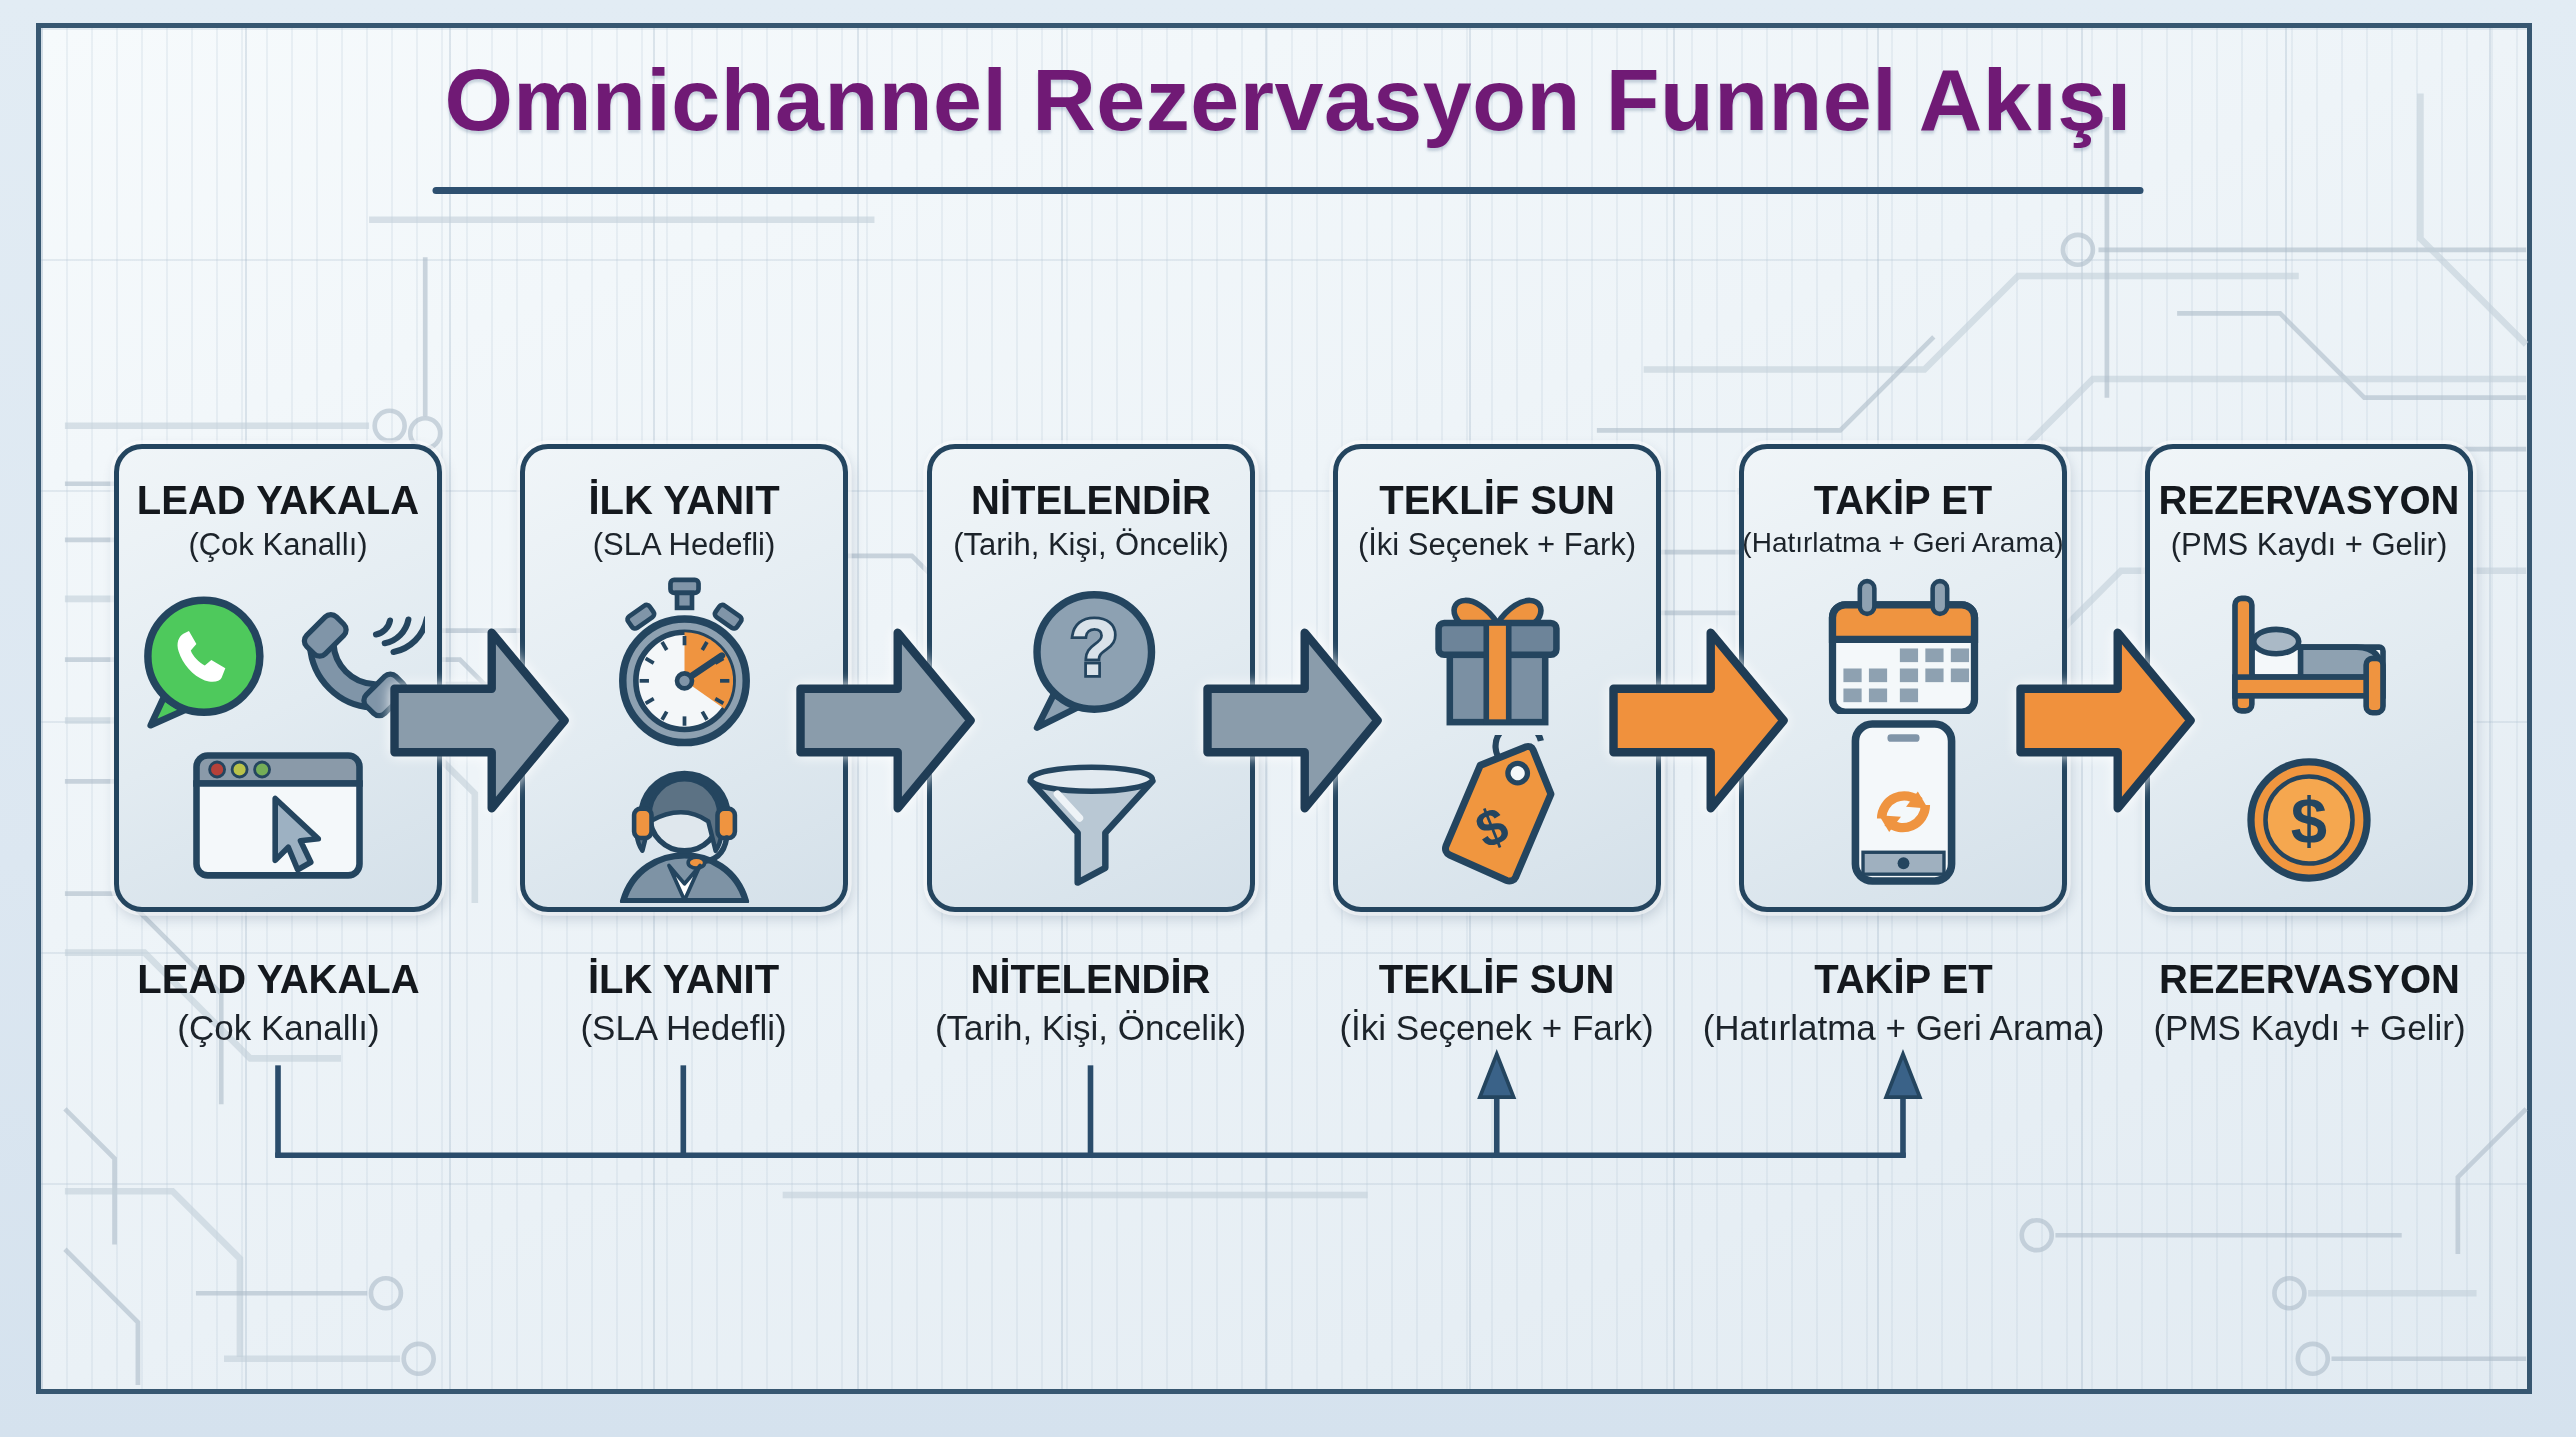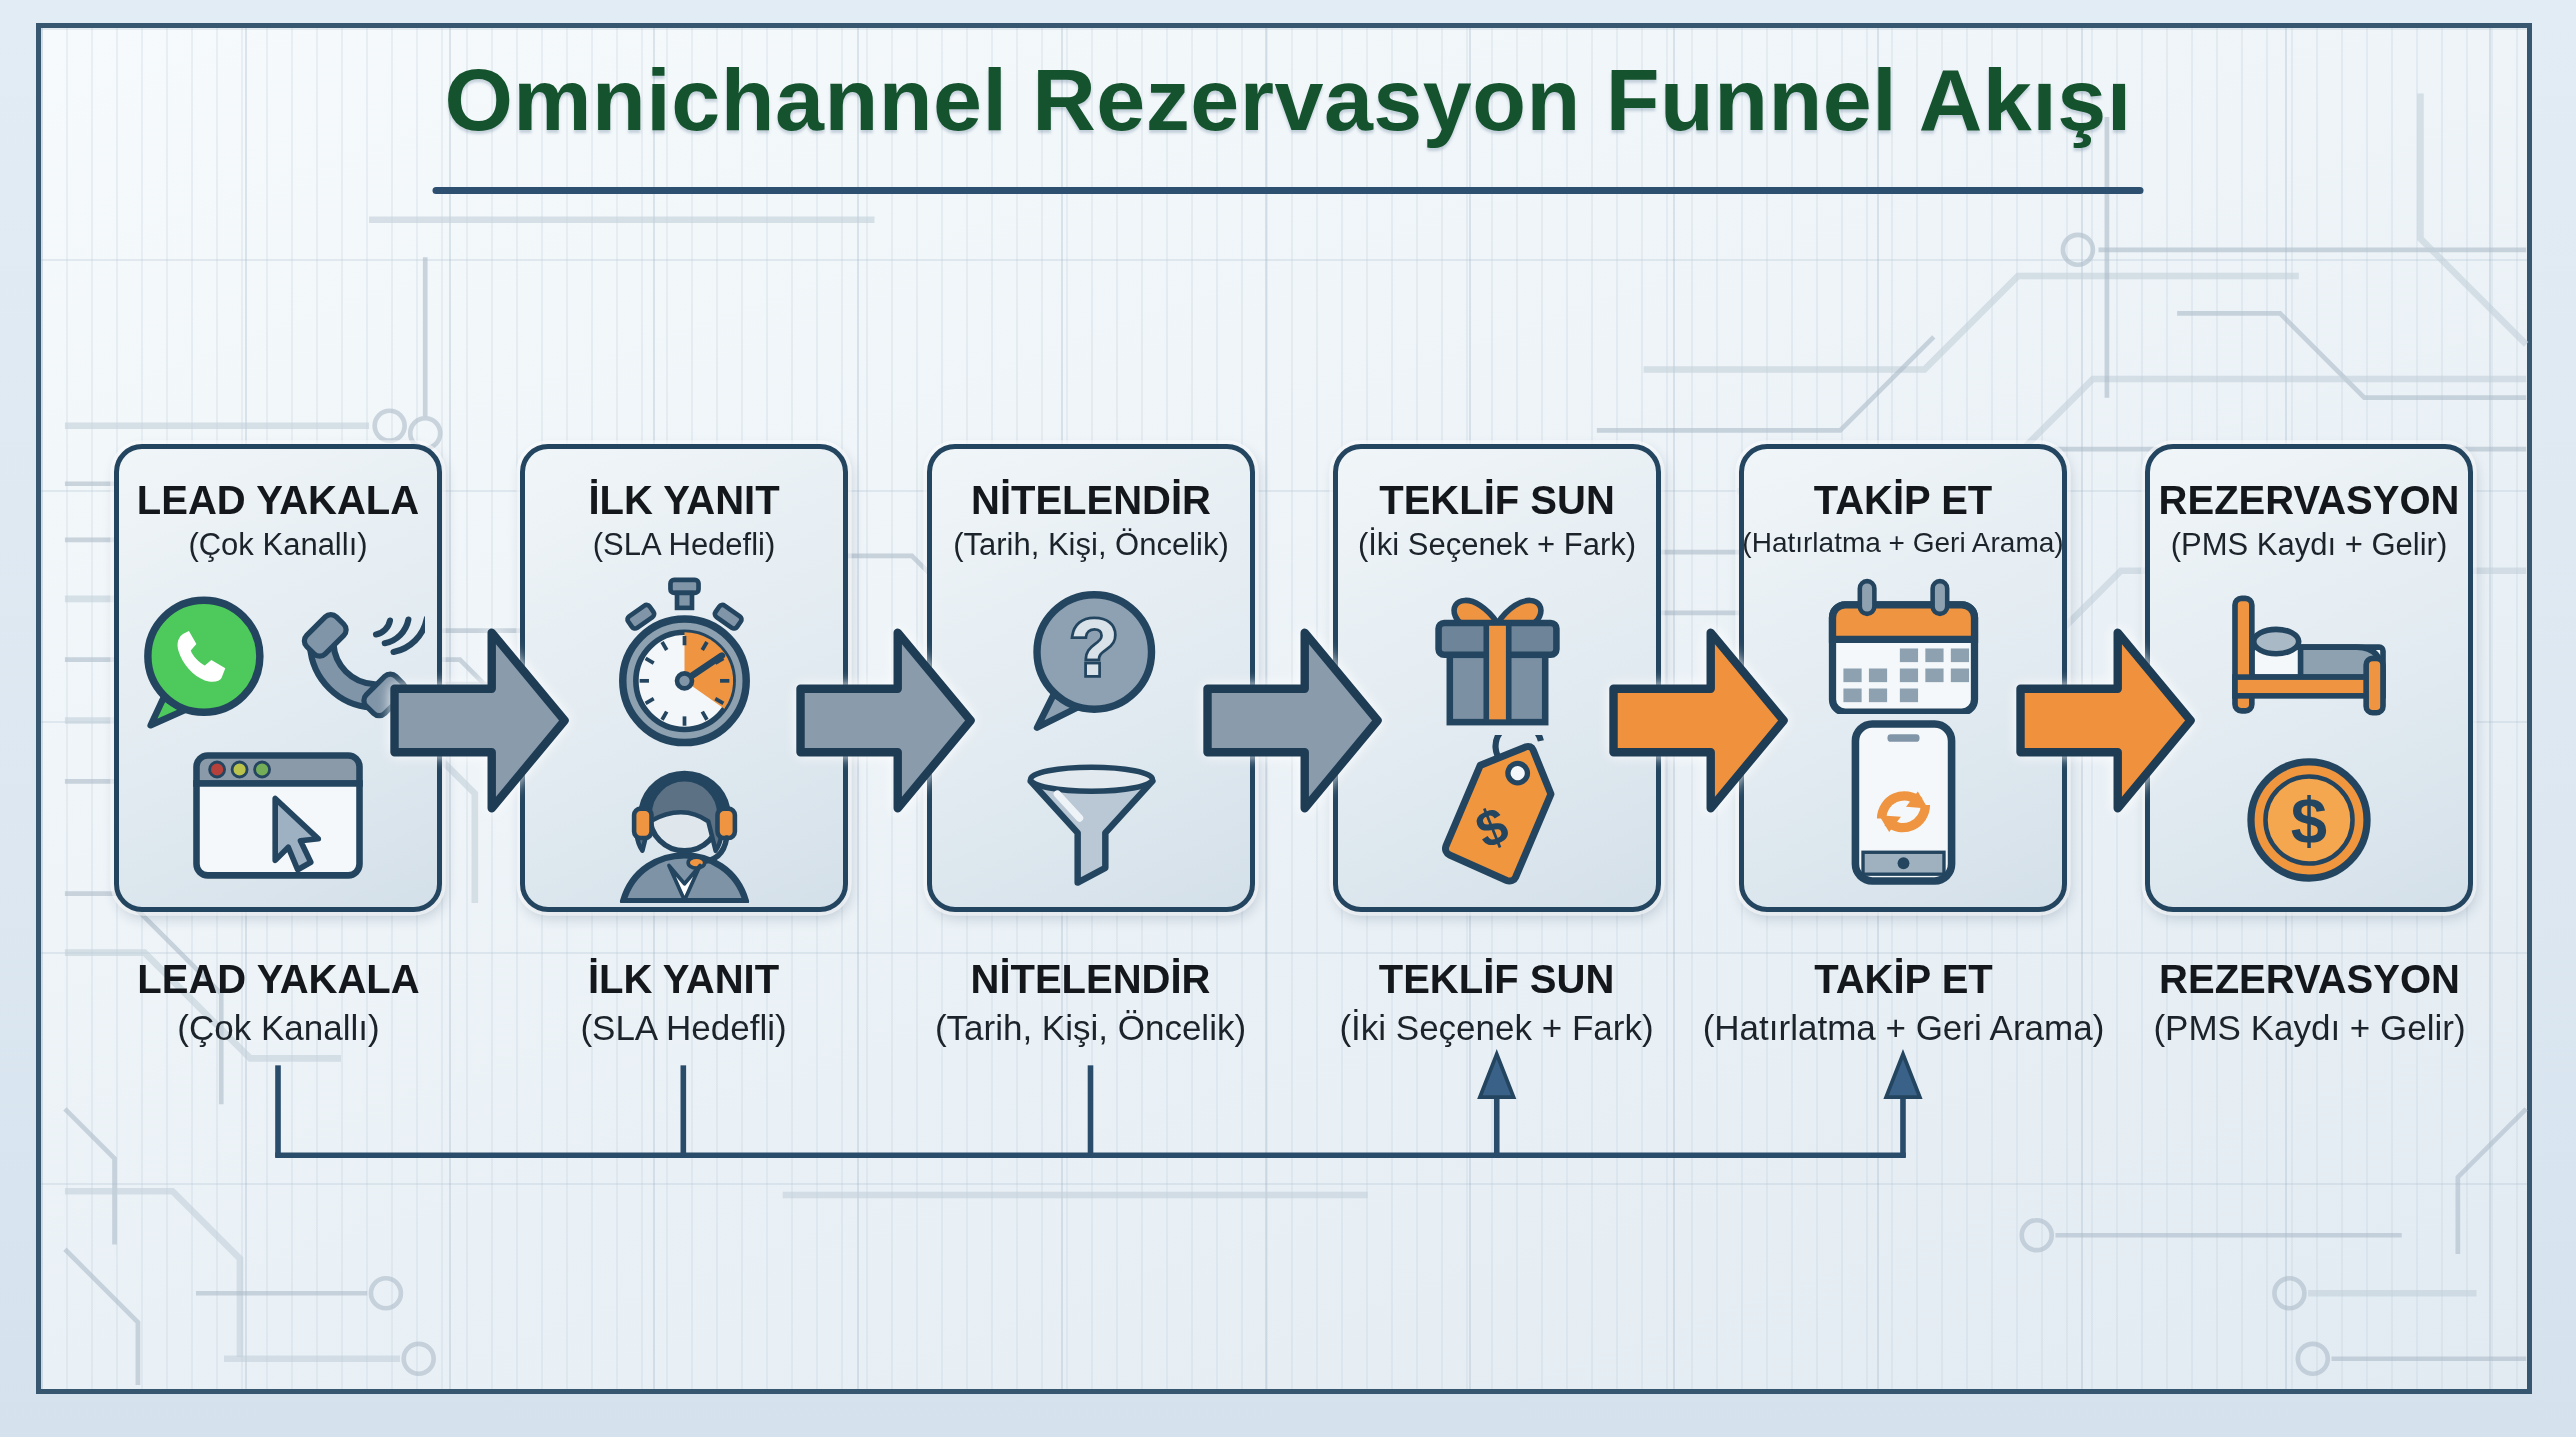--- a/index.html
+++ b/index.html
@@ -21,21 +21,21 @@
       repeating-linear-gradient(to right,rgba(150,172,192,.28) 0 1.9px,transparent 1.9px 204px),
       repeating-linear-gradient(to bottom,rgba(150,172,192,.20) 0 1.9px,transparent 1.9px 231px);
   }
   .circuit{position:absolute;inset:0;}
   .circuit path{fill:none;stroke:#aebdc9;stroke-width:5;opacity:.62;}
   .circuit circle{fill:none;stroke:#aebdc9;stroke-width:5;opacity:.62;}
   .circuit .lt{stroke:#c3d0da;stroke-width:7;}
   
   .title{
     position:absolute;left:0;top:49px;width:100%;text-align:center;
-    font-size:88px;font-weight:bold;color:#14532d;letter-spacing:0.5px;
+    font-size:88px;font-weight:bold;color:#701a75;letter-spacing:0.5px;
     text-shadow:0 2.8px 2.8px rgba(110,135,160,.35);
   }
   .title-underline{
     position:absolute;left:50%;transform:translateX(-50%);top:187px;
     width:1711px;height:6.6px;background:#2e5070;border-radius:3.7px;
   }
   
   .stage{
     position:absolute;top:444px;width:328px;height:468px;box-sizing:border-box;
     border:5.6px solid #24455f;border-radius:28px;

